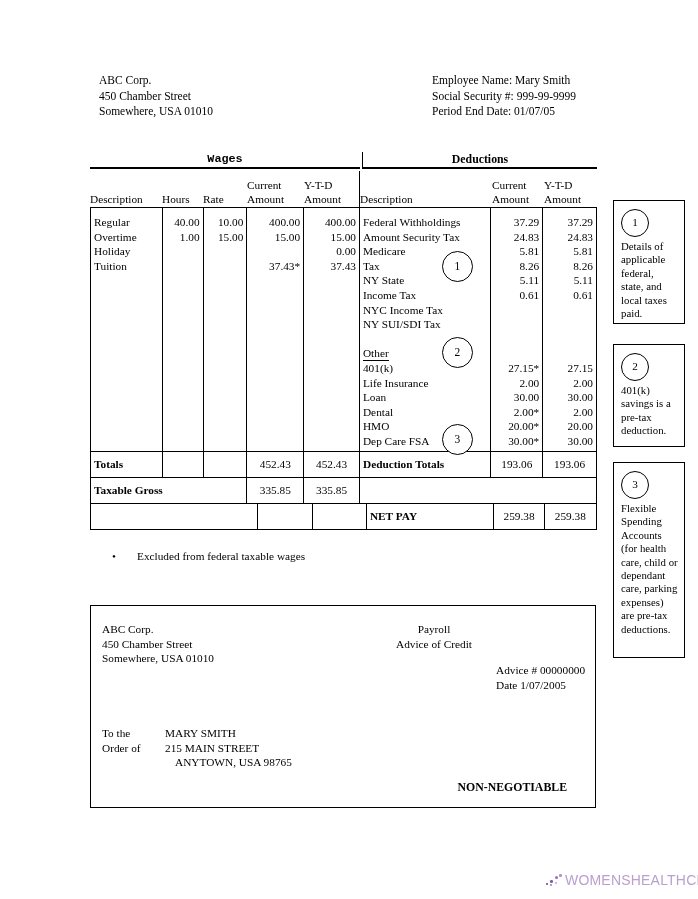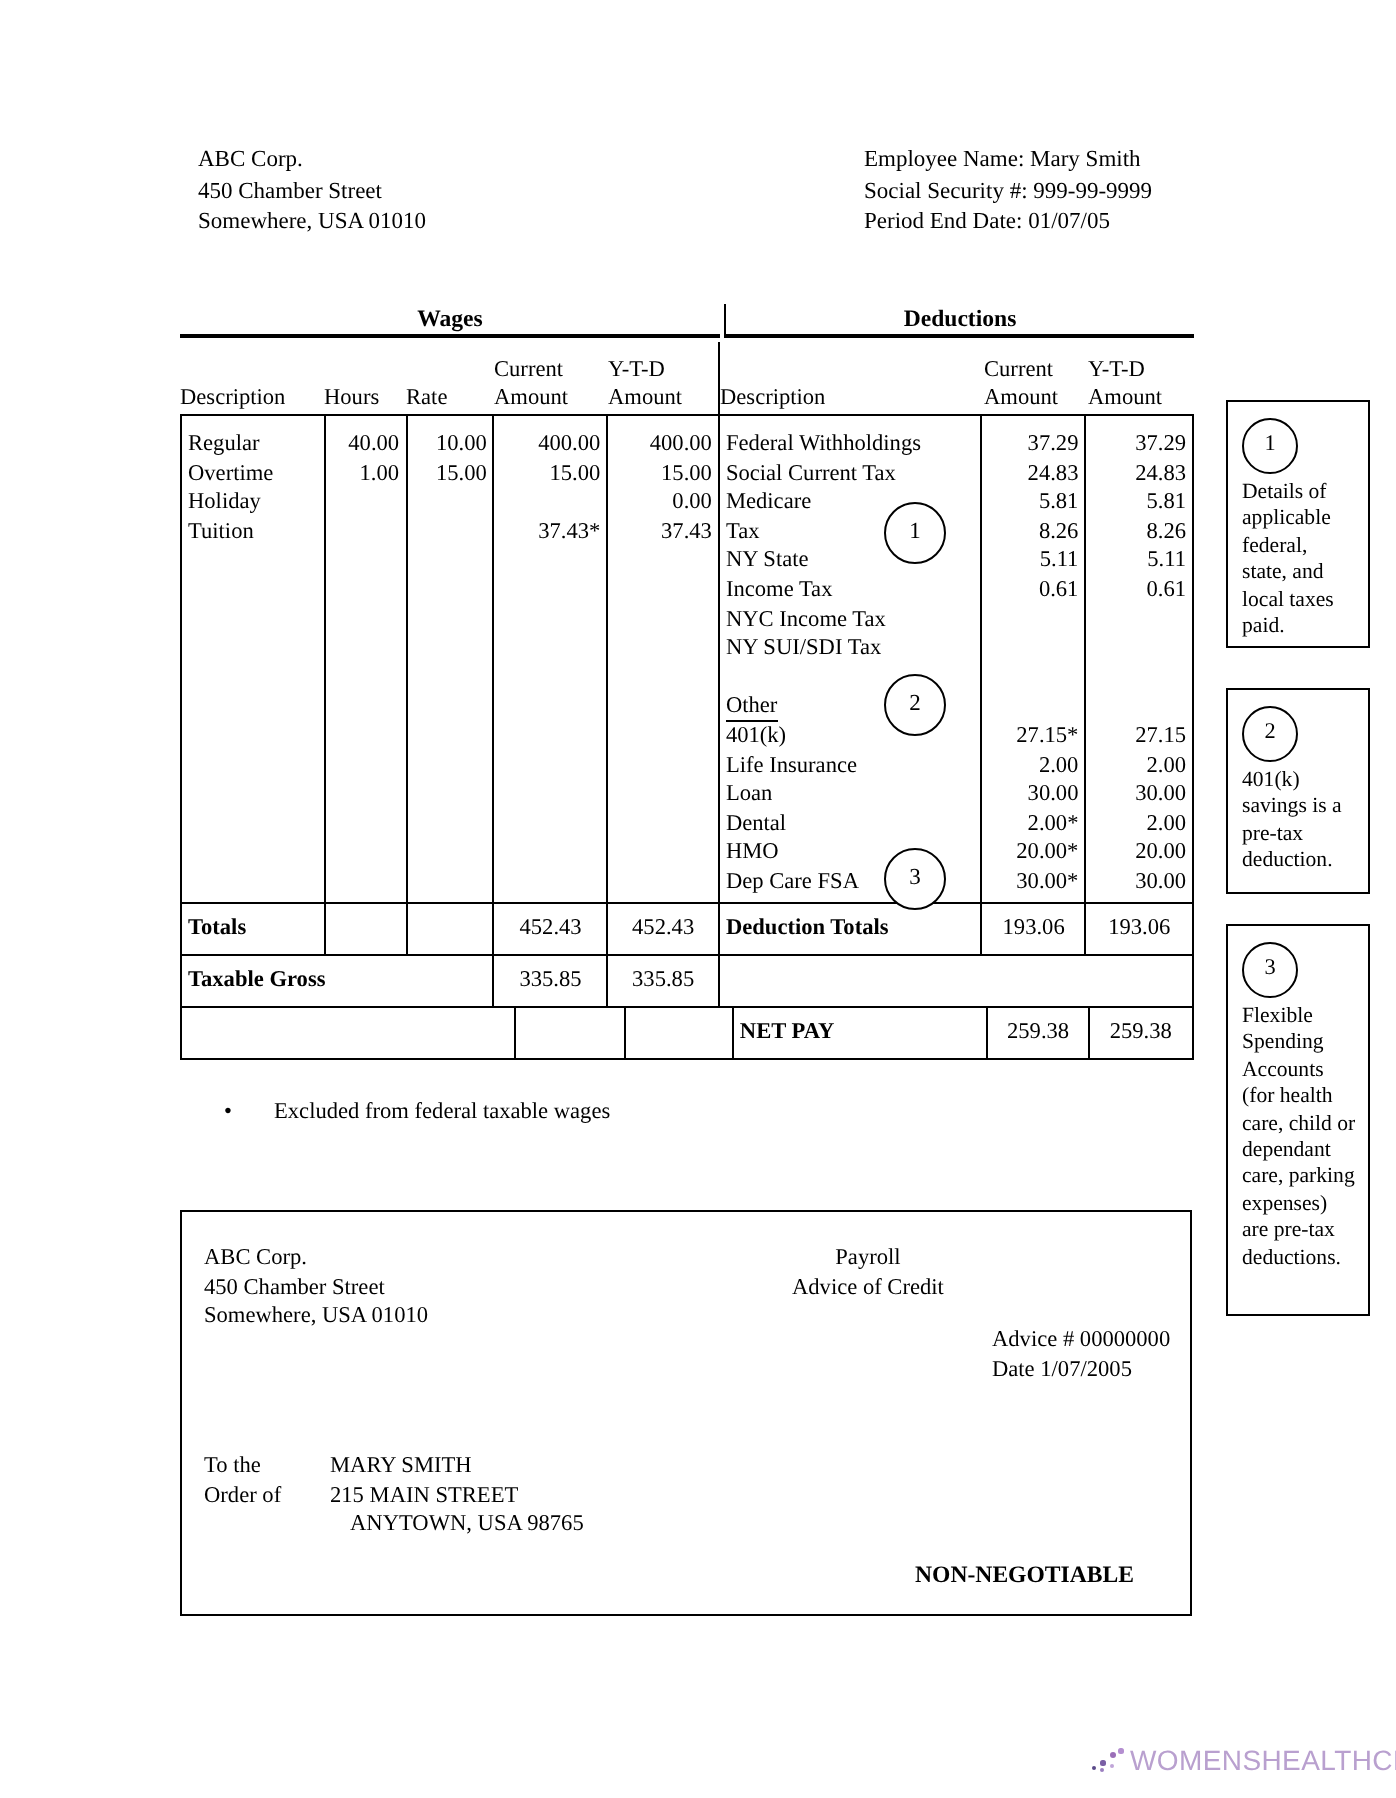--- a/index.html
+++ b/index.html
@@ -43,21 +43,21 @@
     align-items: flex-start;
   }
   .title-cell {
     font-weight: bold;
     font-size: 11.8px;
     text-align: center;
     border-bottom: 2.2px solid #000;
     height: 17px;
     box-sizing: border-box;
   }
-  .title-wages { width: 270px; }
+  .title-wages { width: 270px; font-family: Liberation Mono, monospace; }
   .title-gap   { width: 2px; border-bottom: none; }
   .title-ded   { width: 235px; border-left: 1.4px solid #000; }
 
   
   .chead {
     display: flex;
     height: 36px;
   }
   .chead .cell {
     box-sizing: border-box;
@@ -315,21 +315,21 @@
         <div class="ln r">37.43*</div>
       </div>
     <div class="col c-yamt body-rows" id="col-wage-ytd">
         <div class="ln r">400.00</div>
         <div class="ln r">15.00</div>
         <div class="ln r">0.00</div>
         <div class="ln r">37.43</div>
       </div>
     <div class="col c-ddesc body-rows" id="col-ded-desc">
         <div class="ln">Federal Withholdings</div>
-        <div class="ln">Social Current Tax</div>
+        <div class="ln">Amount Security Tax</div>
         <div class="ln">Medicare</div>
         <div class="ln">Tax</div>
         <div class="ln">NY State</div>
         <div class="ln">Income Tax</div>
         <div class="ln">NYC Income Tax</div>
         <div class="ln">NY SUI/SDI Tax</div>
         <div class="ln blank">.</div>
         <div class="ln"><span class="other-lbl">Other</span></div>
         <div class="ln">401(k)</div>
         <div class="ln">Life Insurance</div>

